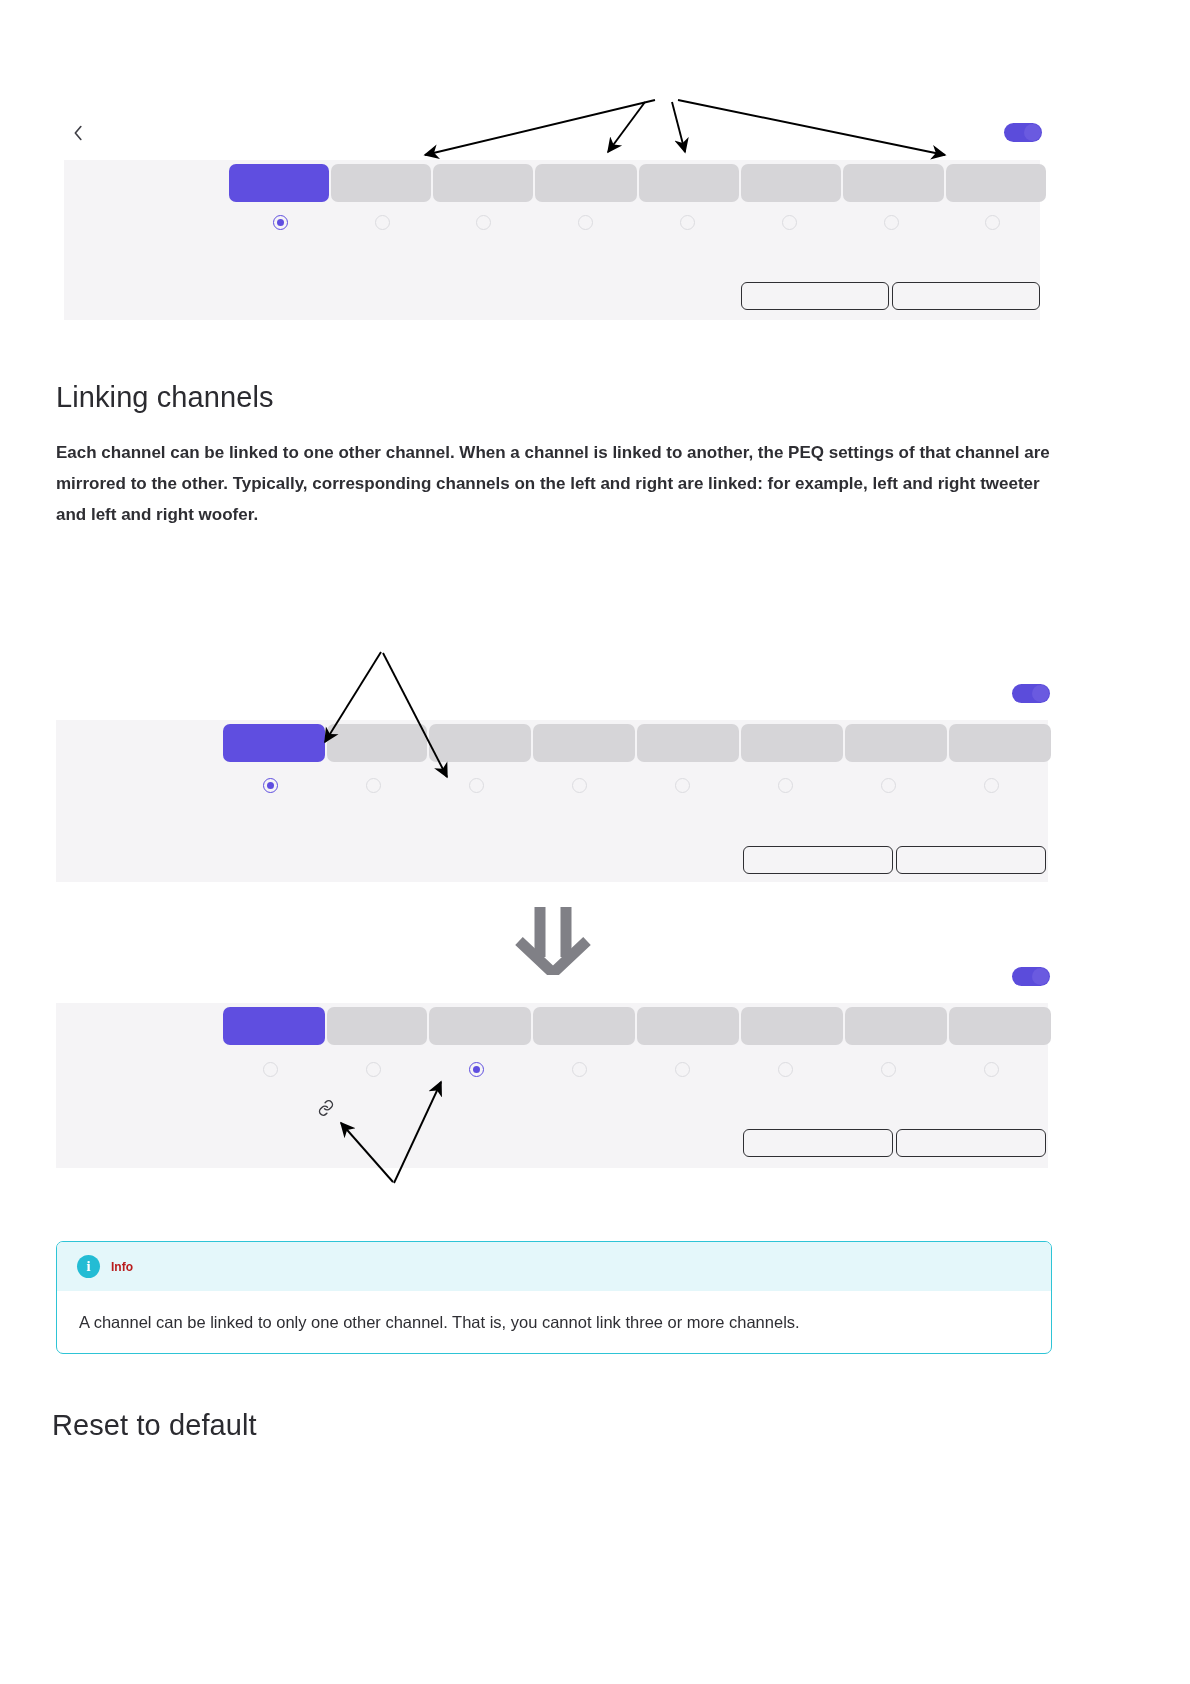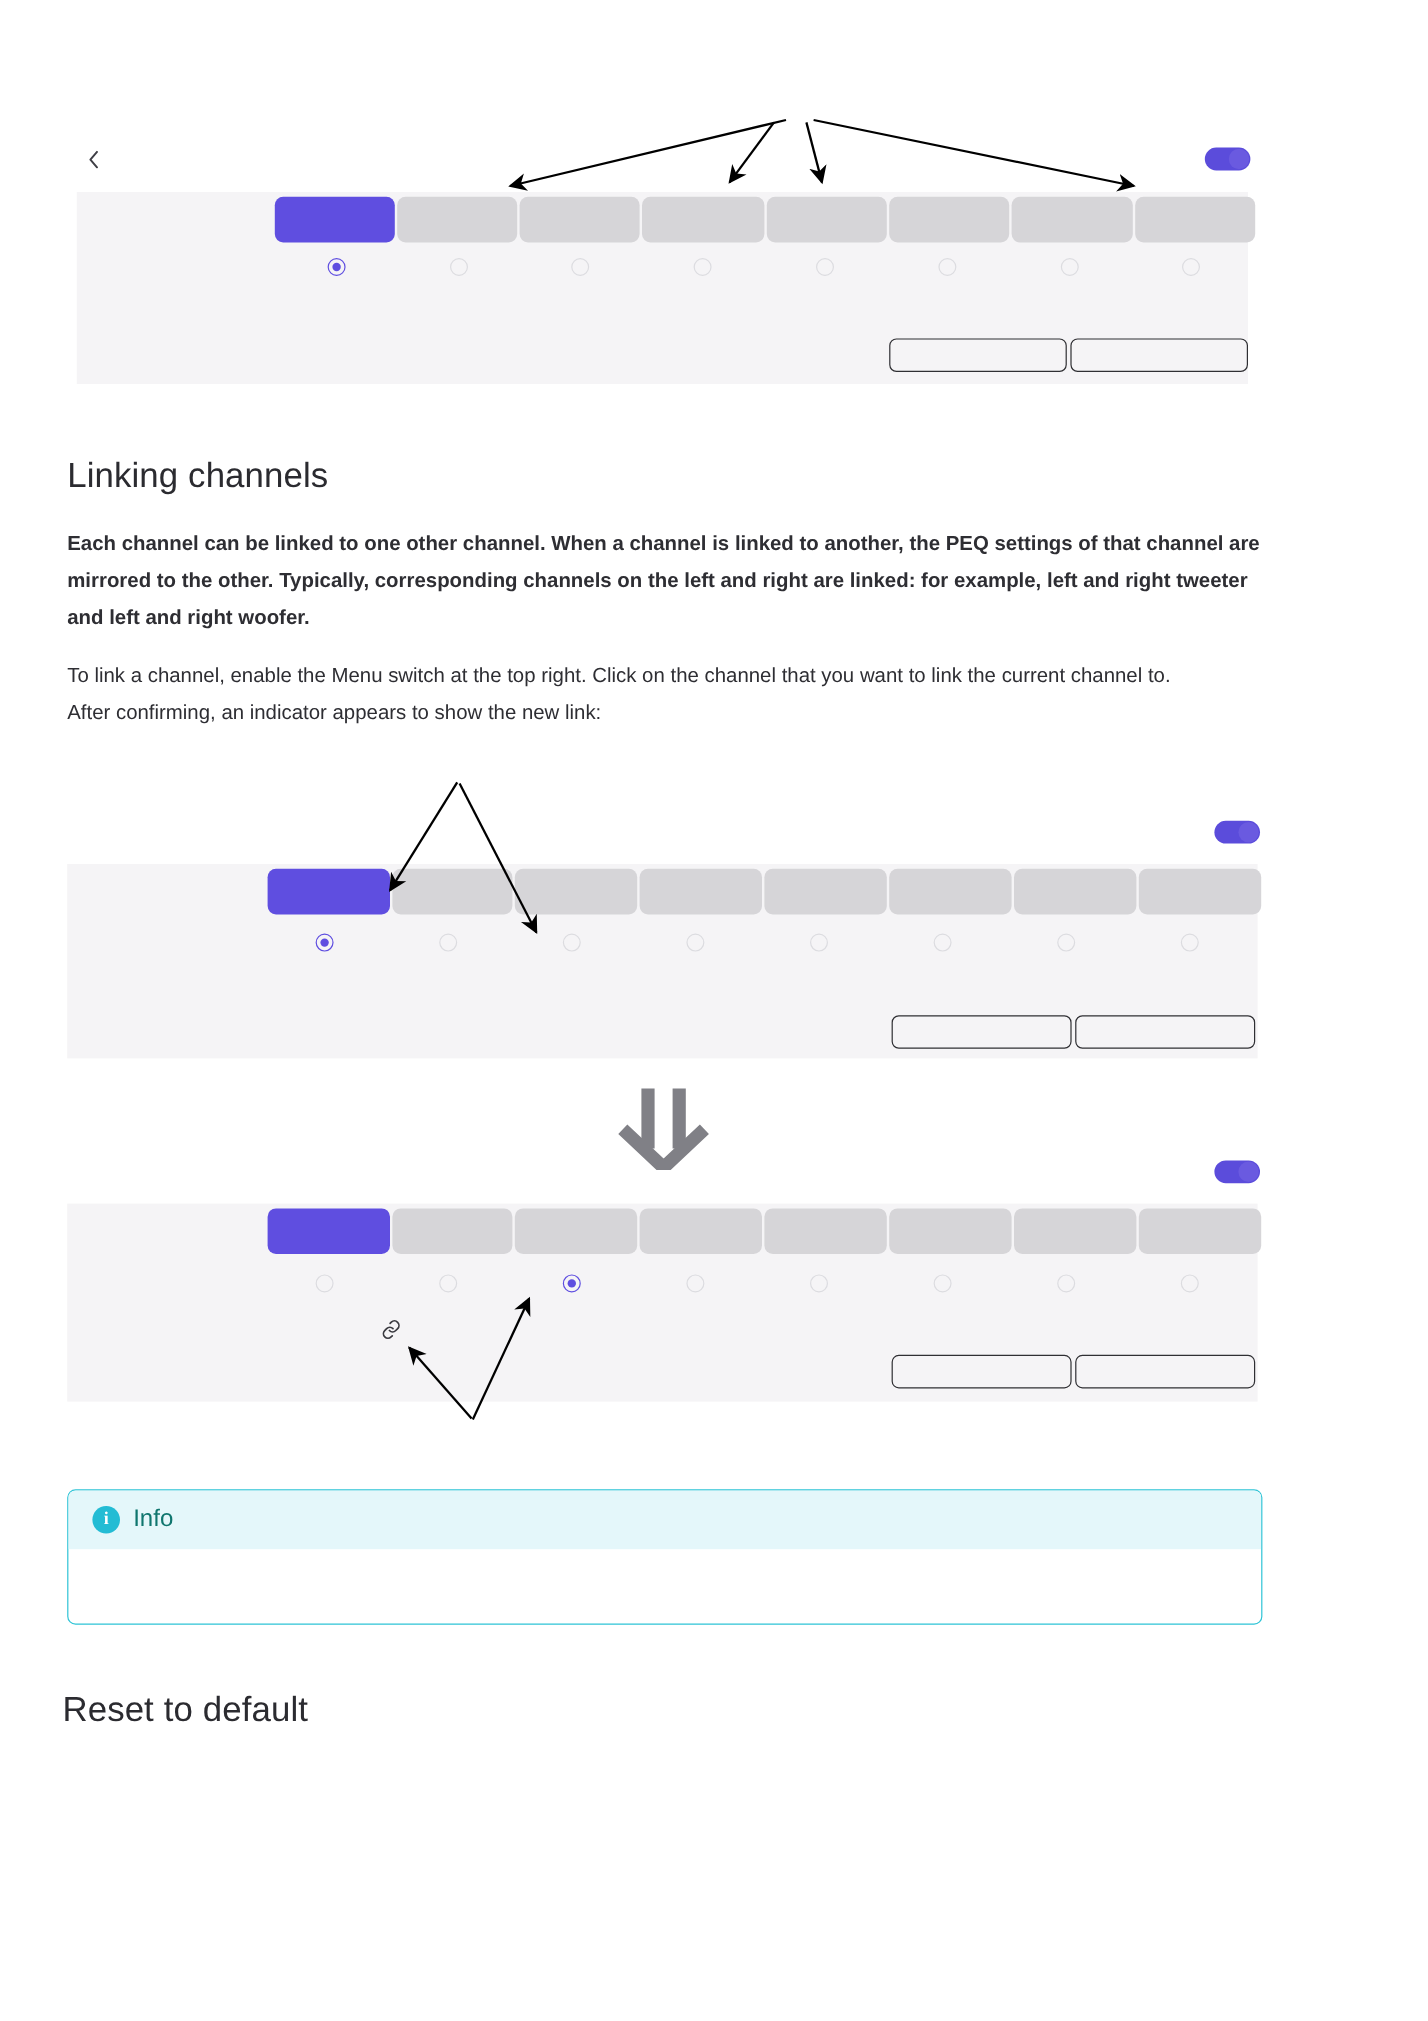--- a/index.html
+++ b/index.html
@@ -170,23 +170,23 @@
     color: #ffffff;
     font-size: 15px;
     font-weight: bold;
     display: flex;
     align-items: center;
     justify-content: center;
     font-family: "Liberation Serif", serif;
     flex: 0 0 auto;
   }
   .callout-title {
-    font-size: 20px;
-    font-weight: normal;
-    color: #0f766e;
+    font-size: 12px;
+    font-weight: bold;
+    color: #b91c1c;
   }
   .callout-body {
     padding: 18px 22px 20px 22px;
     font-size: 16.5px;
     line-height: 26px;
     color: #2e2e33;
   }
 </style>
 </head>
 <body>
@@ -246,21 +246,20 @@
   </div>
 
   <div class="menu-toggle" style="left:1004px; top:123px;">
     <span class="knob"></span>
   </div>
 
   <h2 class="section-title" style="left:56px; top:381px;">Linking channels</h2>
 
   <p class="para" style="left:56px; top:437px; width:995px;font-weight:bold;">Each channel can be linked to one other channel. When a channel is linked to another, the PEQ settings of that channel are mirrored to the other. Typically, corresponding channels on the left and right are linked: for example, left and right tweeter and left and right woofer.</p>
 
-  <p class="para" style="left:56px; top:547px; width:940px;">To link a channel, enable the Menu switch at the top right. Click on the channel that you want to link the current channel to. After confirming, an indicator appears to show the new link:</p>
 
   <div class="widget" style="left:56px; top:720px; width:992px; height:162px;">
 
     <div class="chiclet-row" style="left:167px; top:4px;">
       <div class="chiclet active" style="width:102px;"></div>
       <div class="chiclet" style="width:100px;"></div>
       <div class="chiclet" style="width:102px;"></div>
       <div class="chiclet" style="width:102px;"></div>
       <div class="chiclet" style="width:102px;"></div>
       <div class="chiclet" style="width:102px;"></div>
@@ -392,17 +391,18 @@
       <path d="M393,1182 L341,1123"></path>
       <path d="M394,1183 L441,1082"></path>
     </g>
   </svg>
 
   <div class="callout" style="left:56px; top:1241px; width:996px; height:113px;">
     <div class="callout-head">
       <span class="info-dot">i</span>
       <span class="callout-title">Info</span>
     </div>
+    <div class="callout-body">A channel can be linked to only one other channel. That is, you cannot link three or more channels.</div>
   </div>
 
   <h2 class="section-title" style="left:52px; top:1409px;">Reset to default</h2>
 
 </div>
 
 </body></html>

